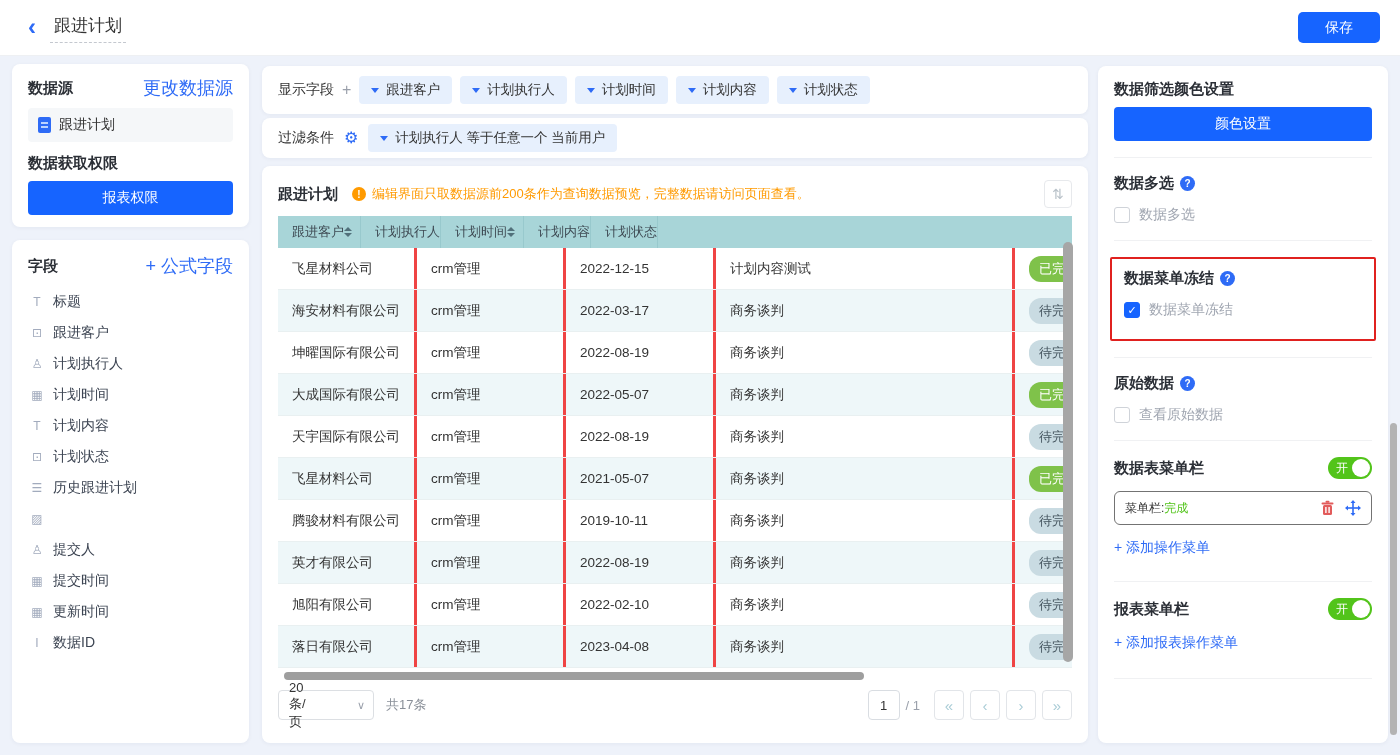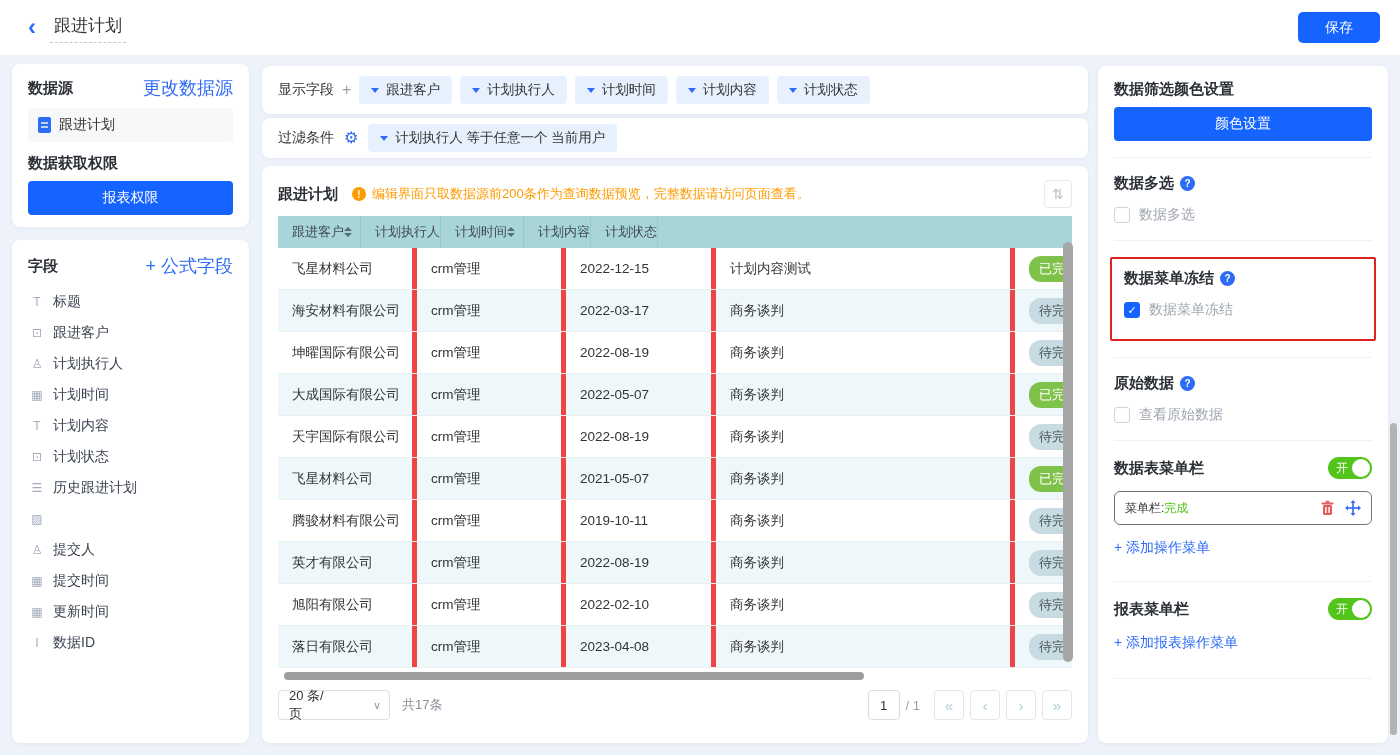--- a/index.html
+++ b/index.html
@@ -58,30 +58,30 @@
     border-right:1px solid #98c9cd;}
   .sort{display:inline-flex;flex-direction:column;gap:2px;margin-left:auto;margin-right:8px;}
   .sort i{width:0;height:0;border-left:4px solid transparent;border-right:4px solid transparent;display:block;}
   .sort .up{border-bottom:4px solid #51707a;}
   .sort .dn{border-top:4px solid #51707a;}
   .c1{width:139px;flex:none;} .c2{width:149px;flex:none;} .c3{width:150px;flex:none;}
   .c4{width:299px;flex:none;} .c5{flex:1;min-width:0;overflow:hidden;border-right:none !important;}
   .tbody div.trow{display:flex;height:42px;background:#fff;border-bottom:1px solid #e9f0f1;}
   .tbody div.trow:nth-of-type(even){background:#eef7f9;}
   .td{font-size:13.5px;color:#333;padding-left:14px;display:flex;align-items:center;
-    border-right:5px solid #ef4444;white-space:nowrap;overflow:hidden;}
+    border-right:3px solid #ef4444;white-space:nowrap;overflow:hidden;}
   .badge{border-radius:12px;padding:4px 10px;font-size:13px;white-space:nowrap;flex:none;}
   .badge.done{background:#7fc24a;color:#fff;}
   .badge.pending{background:#c9dbe2;color:#44545e;}
   .hscroll{margin-top:4px;height:8px;position:relative;flex:none;}
   .hscroll .bar{position:absolute;left:6px;top:0;width:580px;height:8px;background:#9e9e9e;border-radius:4px;cursor:pointer;}
   .vscroll{position:absolute;right:15px;top:76px;width:10px;height:420px;background:#a6a6a6;border-radius:5px;
     cursor:pointer;z-index:3;}
   .pager{margin-top:10px;display:flex;align-items:center;flex:none;}
-  .psize{width:112px;height:30px;border:1px solid #dcdfe3;border-radius:4px;display:flex;align-items:center;
+  .psize{width:96px;height:30px;border:1px solid #dcdfe3;border-radius:4px;display:flex;align-items:center;
     padding:0 8px 0 10px;font-size:13px;color:#333;cursor:pointer;gap:48px;}
   .psize .v{margin-left:auto;color:#9aa0ab;font-size:11px;}
   .ptotal{margin-left:12px;color:#8a9099;font-size:13px;}
   .pright{margin-left:auto;display:flex;align-items:center;gap:6px;}
   .pinput{width:32px;height:30px;border:1px solid #d9dde2;border-radius:4px;display:flex;align-items:center;
     justify-content:center;font-size:13px;color:#333;}
   .pof{color:#9aa0ab;font-size:13px;margin-right:8px;}
   .pbtn{width:30px;height:30px;border:1px solid #e2e5e9;border-radius:4px;display:flex;align-items:center;
     justify-content:center;color:#a9ccd6;font-size:15px;cursor:pointer;background:#fff;}
   

